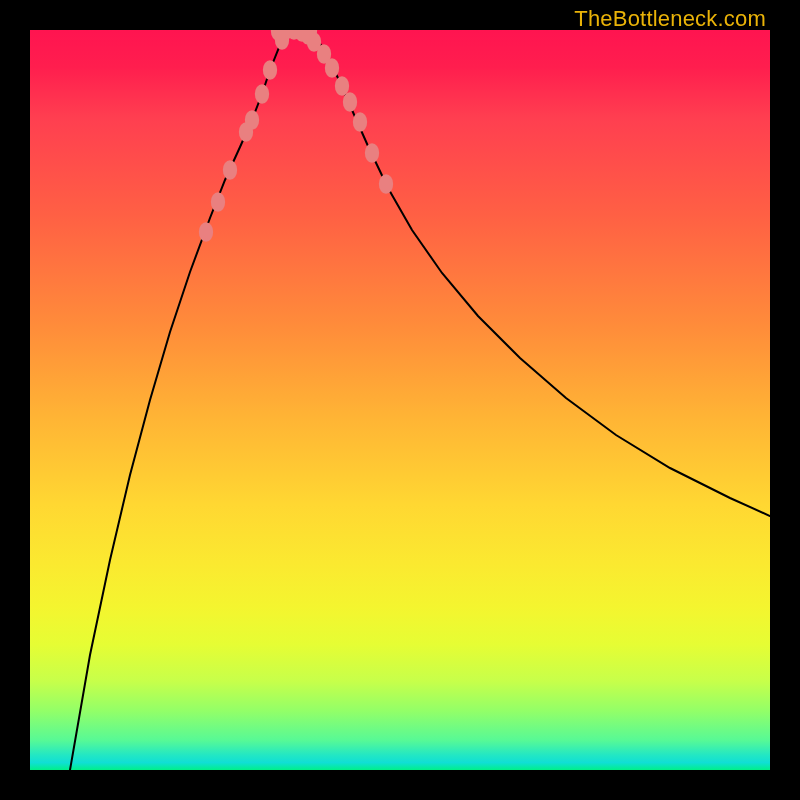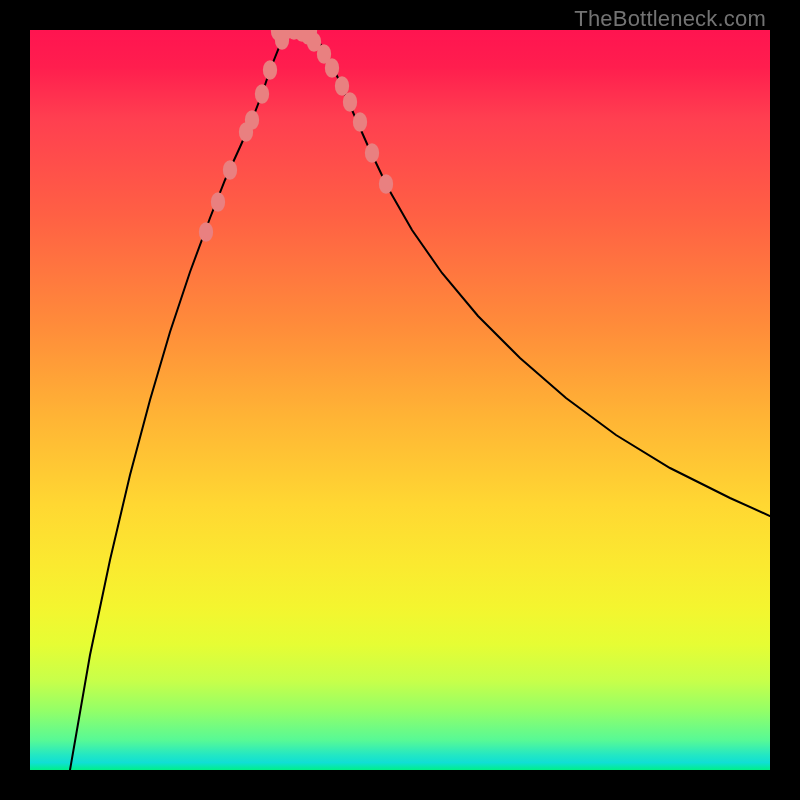--- a/index.html
+++ b/index.html
@@ -41,21 +41,21 @@
       #10dfd5 99%,
       #00f088 100%
     );
   }
   .watermark {
     position: absolute;
     top: 6px;
     right: 34px;
     font-family: Arial, Helvetica, sans-serif;
     font-size: 22px;
-    color: #737373;
+    color: #eab308;
     font-weight: 400;
     letter-spacing: 0.2px;
   }
   svg.curves {
     position: absolute;
     left: 0;
     top: 0;
     width: 740px;
     height: 740px;
     pointer-events: none;

